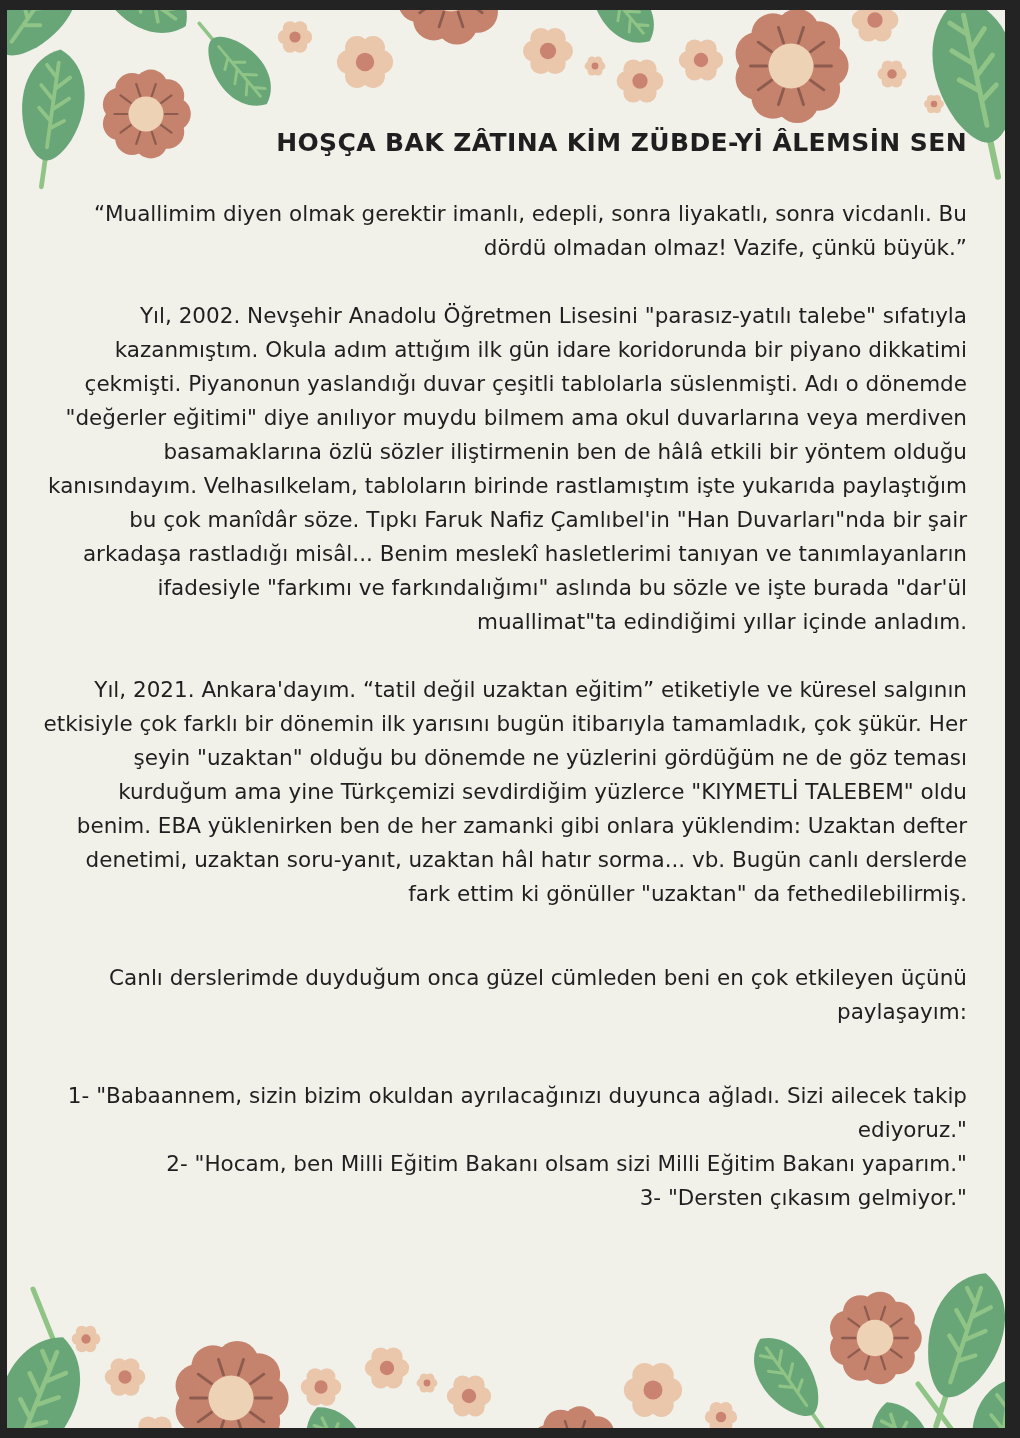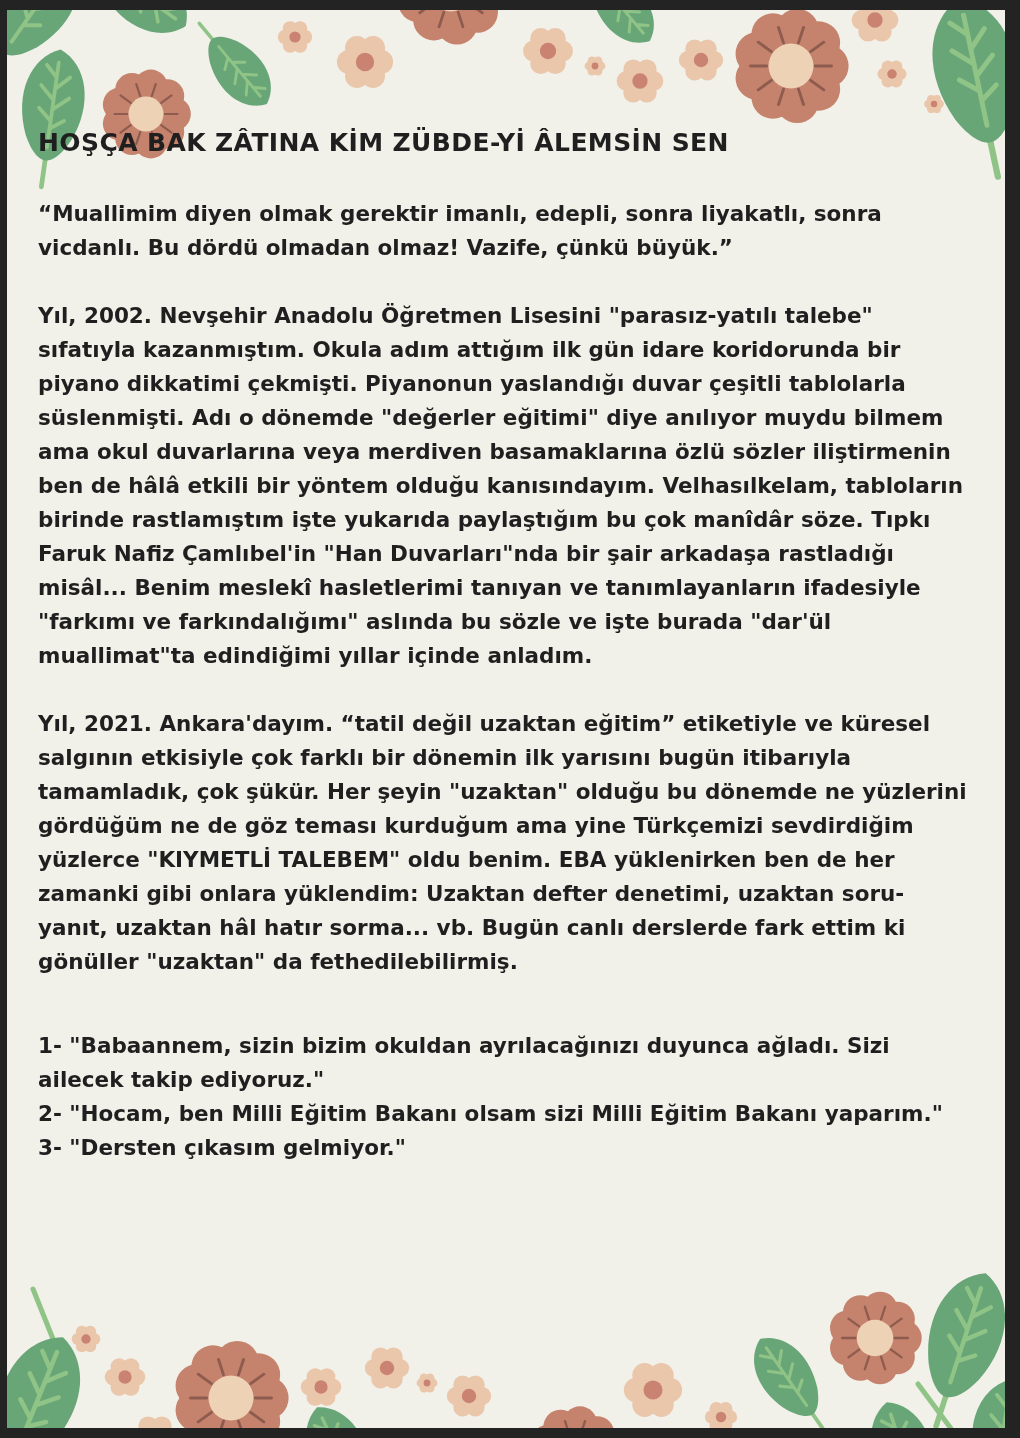--- a/index.html
+++ b/index.html
@@ -25,34 +25,34 @@
     position:absolute;left:7px;top:10px;
     width:998px;height:1418px;
     background:var(--cream);
     overflow:hidden;
   }
   .deco{position:absolute;left:-4px;top:-6px;width:1020px;height:1438px;}
   .stem{stroke:var(--vein);stroke-width:5;stroke-linecap:round;fill:none;}
   .content{
     position:absolute;inset:0;
     padding:118px 38px 0 31px;
-    text-align:left;
+    text-align:right;
     color:var(--ink);
     z-index:2;
   }
   h1{
     font-size:25px;
     font-weight:700;
     letter-spacing:.4px;
     margin:0 0 40px 0;
   }
   .content p{
     font-size:21.5px;
     line-height:34px;
-    font-weight:700;
+    font-weight:400;
     margin:0 0 34px 0;
   }
   p.gap-lg{margin-bottom:50px;margin-top:21px;}
   .list p{margin:0;}
 </style>
 </head>
 <body>
 
 <div class="page">
 
@@ -132,20 +132,21 @@
     <use href="#leafG" transform="translate(900,1448) rotate(-18) scale(0.9)"></use>
     <use href="#leafG" transform="translate(1000,1430) rotate(8) scale(0.95)"></use>
     <path class="stem" d="M915,1380 L952,1430"></path>
   </svg>
 
   <div class="content">
     <h1>HOŞÇA BAK ZÂTINA KİM ZÜBDE-Yİ ÂLEMSİN SEN</h1>
     <p class="quote">“Muallimim diyen olmak gerektir imanlı, edepli, sonra liyakatlı, sonra vicdanlı. Bu dördü olmadan olmaz! Vazife, çünkü büyük.”</p>
     <p>Yıl, 2002. Nevşehir Anadolu Öğretmen Lisesini "parasız-yatılı talebe" sıfatıyla kazanmıştım. Okula adım attığım ilk gün idare koridorunda bir piyano dikkatimi çekmişti. Piyanonun yaslandığı duvar çeşitli tablolarla süslenmişti. Adı o dönemde "değerler eğitimi" diye anılıyor muydu bilmem ama okul duvarlarına veya merdiven basamaklarına özlü sözler iliştirmenin ben de hâlâ etkili bir yöntem olduğu kanısındayım. Velhasılkelam, tabloların birinde rastlamıştım işte yukarıda paylaştığım bu çok manîdâr söze. Tıpkı Faruk Nafiz Çamlıbel'in "Han Duvarları"nda bir şair arkadaşa rastladığı misâl... Benim meslekî hasletlerimi tanıyan ve tanımlayanların ifadesiyle "farkımı ve farkındalığımı" aslında bu sözle ve işte burada "dar'ül muallimat"ta edindiğimi yıllar içinde anladım.</p>
     <p class="gap-lg">Yıl, 2021. Ankara'dayım. “tatil değil uzaktan eğitim” etiketiyle ve küresel salgının etkisiyle çok farklı bir dönemin ilk yarısını bugün itibarıyla tamamladık, çok şükür. Her şeyin "uzaktan" olduğu bu dönemde ne yüzlerini gördüğüm ne de göz teması kurduğum ama yine Türkçemizi sevdirdiğim yüzlerce "KIYMETLİ TALEBEM" oldu benim. EBA yüklenirken ben de her zamanki gibi onlara yüklendim: Uzaktan defter denetimi, uzaktan soru-yanıt, uzaktan hâl hatır sorma... vb. Bugün canlı derslerde fark ettim ki gönüller "uzaktan" da fethedilebilirmiş.</p>
+    <p class="gap-lg">Canlı derslerimde duyduğum onca güzel cümleden beni en çok etkileyen üçünü paylaşayım:</p>
     <div class="list">
       <p>1- "Babaannem, sizin bizim okuldan ayrılacağınızı duyunca ağladı. Sizi ailecek takip ediyoruz."</p>
       <p>2- "Hocam, ben Milli Eğitim Bakanı olsam sizi Milli Eğitim Bakanı yaparım."</p>
       <p>3- "Dersten çıkasım gelmiyor."</p>
     </div>
   </div>
 
 </div>
 
 </body></html>

